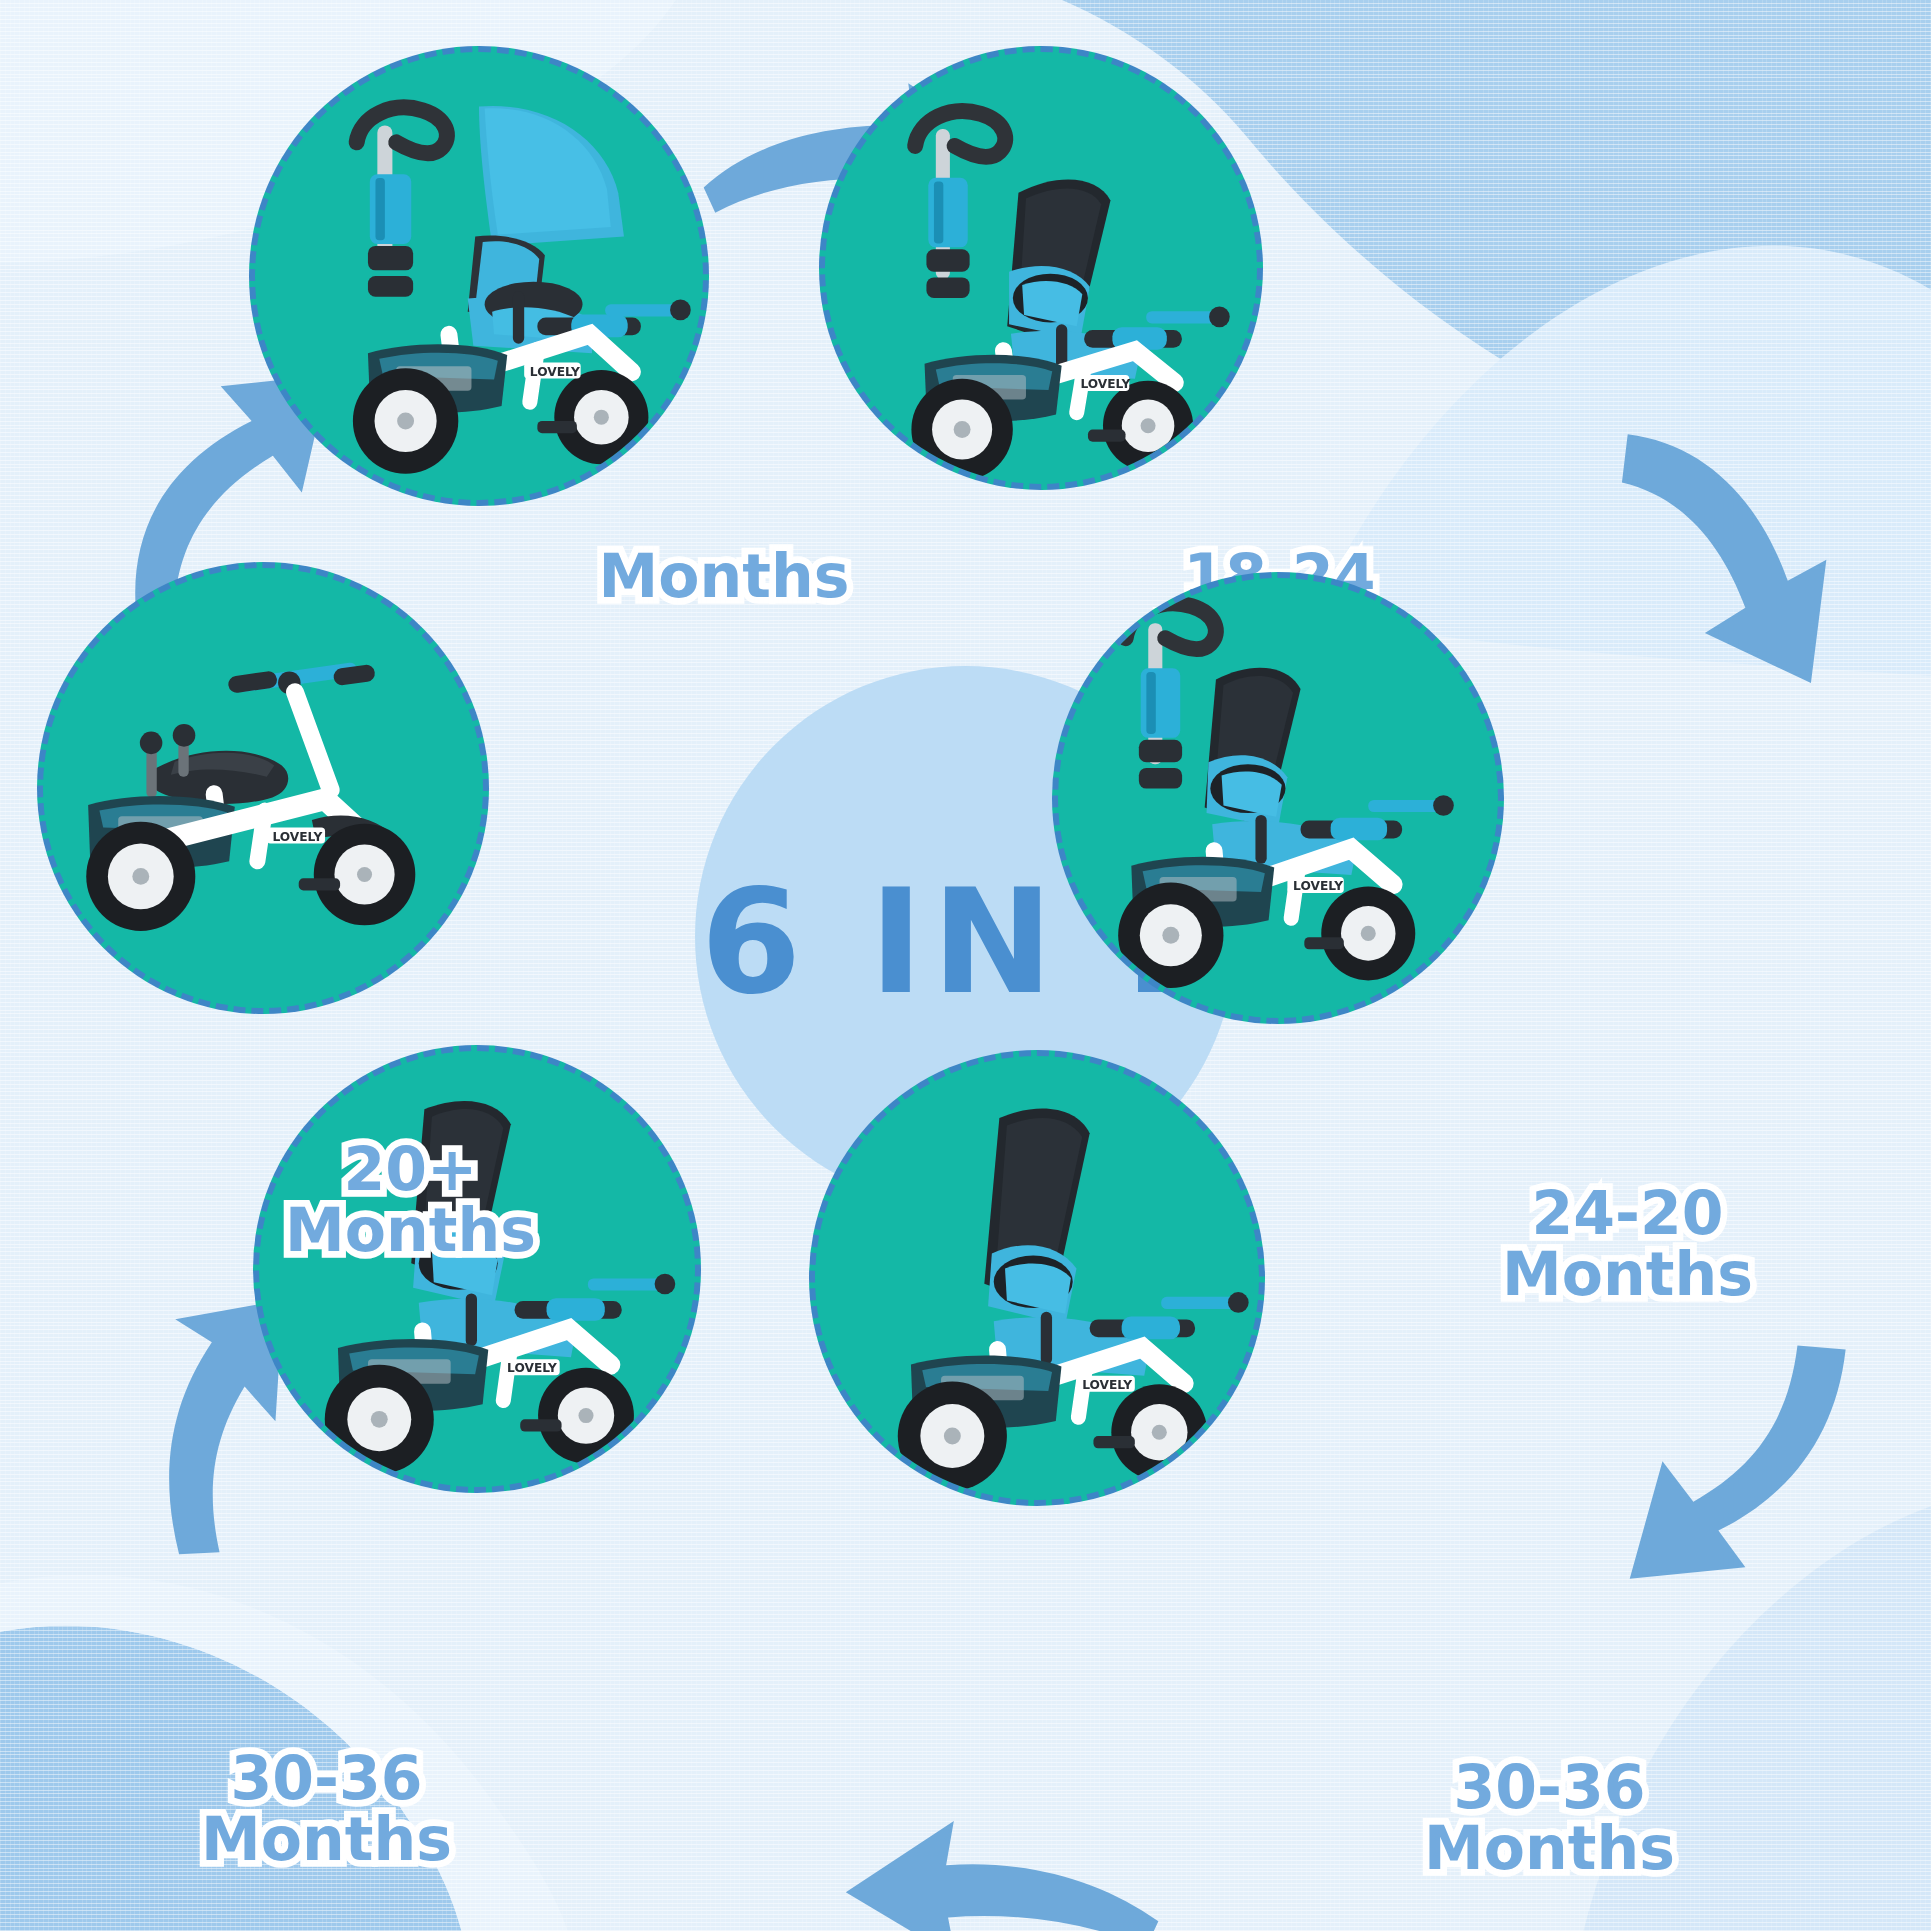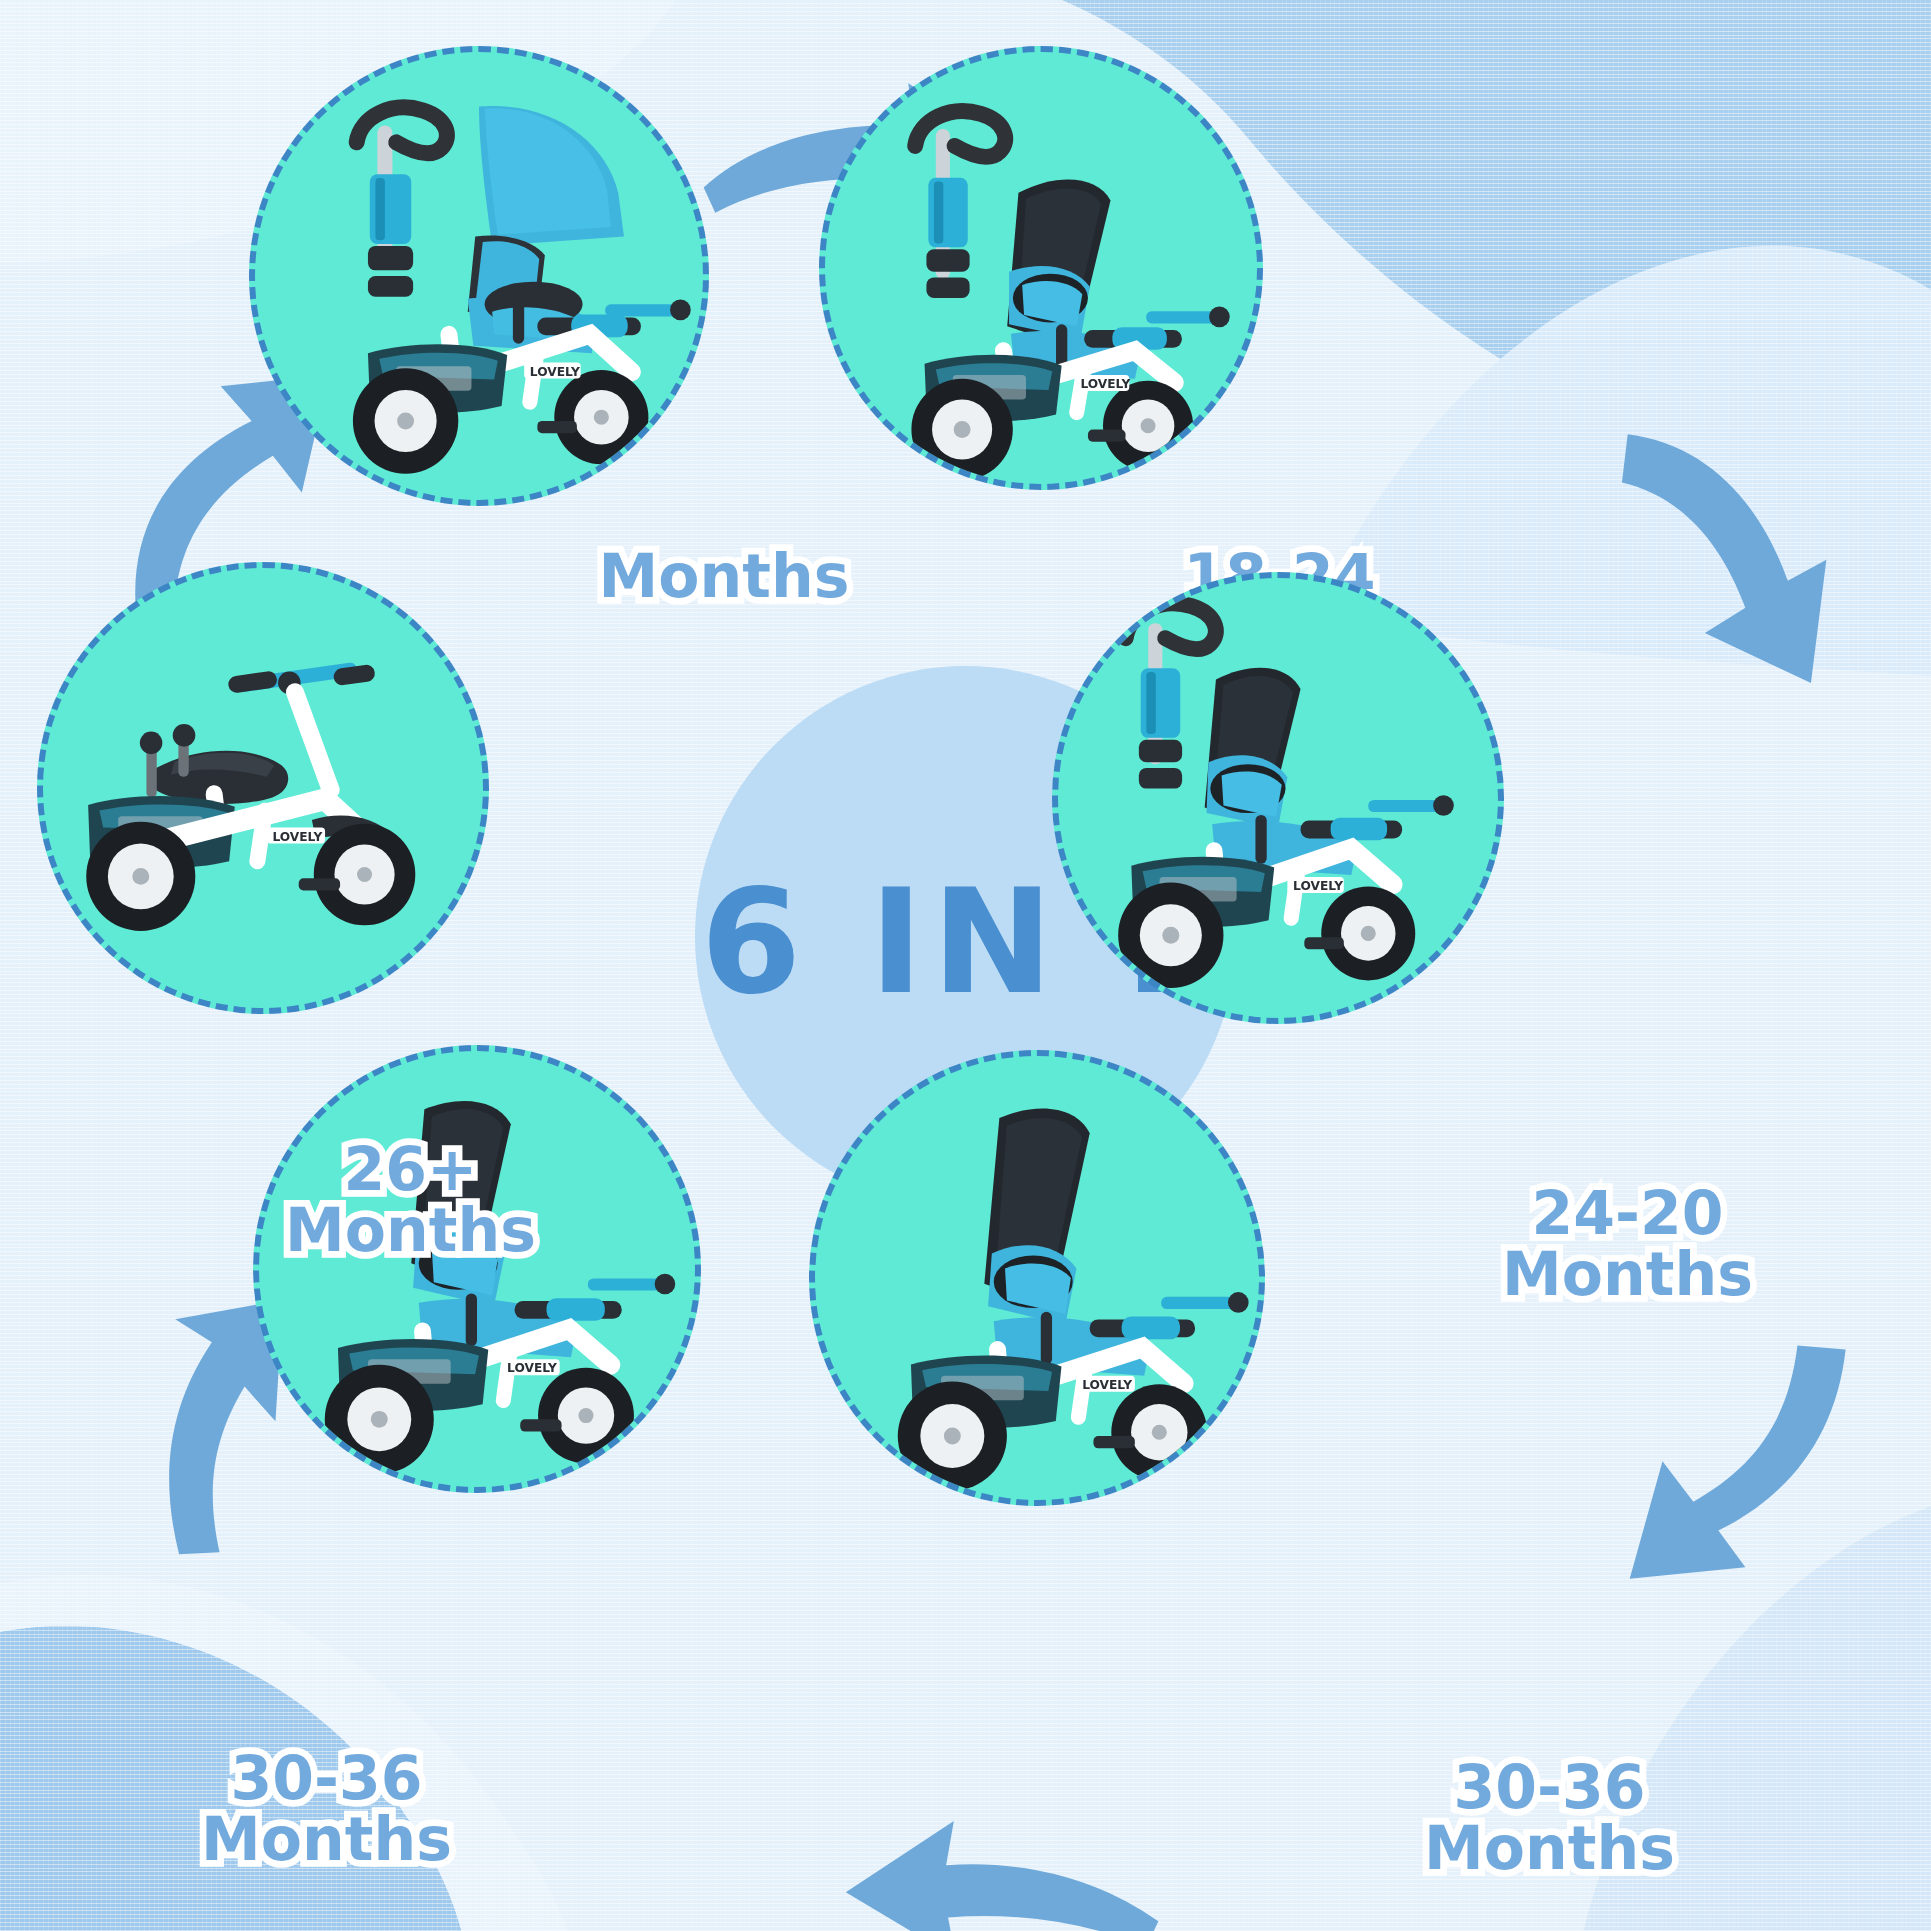--- a/index.html
+++ b/index.html
@@ -11,21 +11,21 @@
 
   
   .bg-layer{position:absolute;inset:0;}
   .paper{position:absolute;inset:0;
     background-image:
       repeating-linear-gradient(0deg,rgba(255,255,255,.55) 0px,rgba(255,255,255,.55) 1px,rgba(255,255,255,0) 1px,rgba(255,255,255,0) 3.9px),
       repeating-linear-gradient(90deg,rgba(255,255,255,.18) 0px,rgba(255,255,255,.18) 1px,rgba(255,255,255,0) 1px,rgba(255,255,255,0) 4.8px);
     opacity:.85;pointer-events:none;}
 
   
-  .node{position:absolute;border-radius:50%;background:#5eead4;
+  .node{position:absolute;border-radius:50%;background:#14b8a6;
         border:6.8px dashed #3d86c6;box-sizing:border-box;}
   .node .photo{position:absolute;inset:0;border-radius:50%;overflow:hidden;}
 
   
   .center-circle{position:absolute;border-radius:50%;background:#bcdcf5;}
   .center-text{position:absolute;left:0;right:0;text-align:center;
       font-family:"DejaVu Sans","Liberation Sans",sans-serif;
       font-weight:bold;color:#4a8fd0;letter-spacing:.06em;
       font-size:145px;line-height:1;}
 
@@ -368,18 +368,18 @@
         <circle cx="342" cy="326" r="32" fill="#eef1f3"></circle>
         <circle cx="342" cy="326" r="8" fill="#aab3b9"></circle>
         <rect x="272" y="330" width="44" height="13" rx="5" fill="#2a2f35"></rect>
 
         <rect x="238" y="276" width="62" height="17" rx="4" fill="#ffffff"></rect>
         <text x="244" y="290" font-size="13" font-weight="bold" fill="#2a2f35" font-family="DejaVu Sans, sans-serif">LOVELY</text>
       </svg>
     </div>
   </div>
   <div class="label" style="left:261px;top:1139px;width:299px;">
-    <span>26+</span>
+    <span>20+</span>
     <span>Months</span>
   </div>
 
 </div>
 
 
 </body></html>

